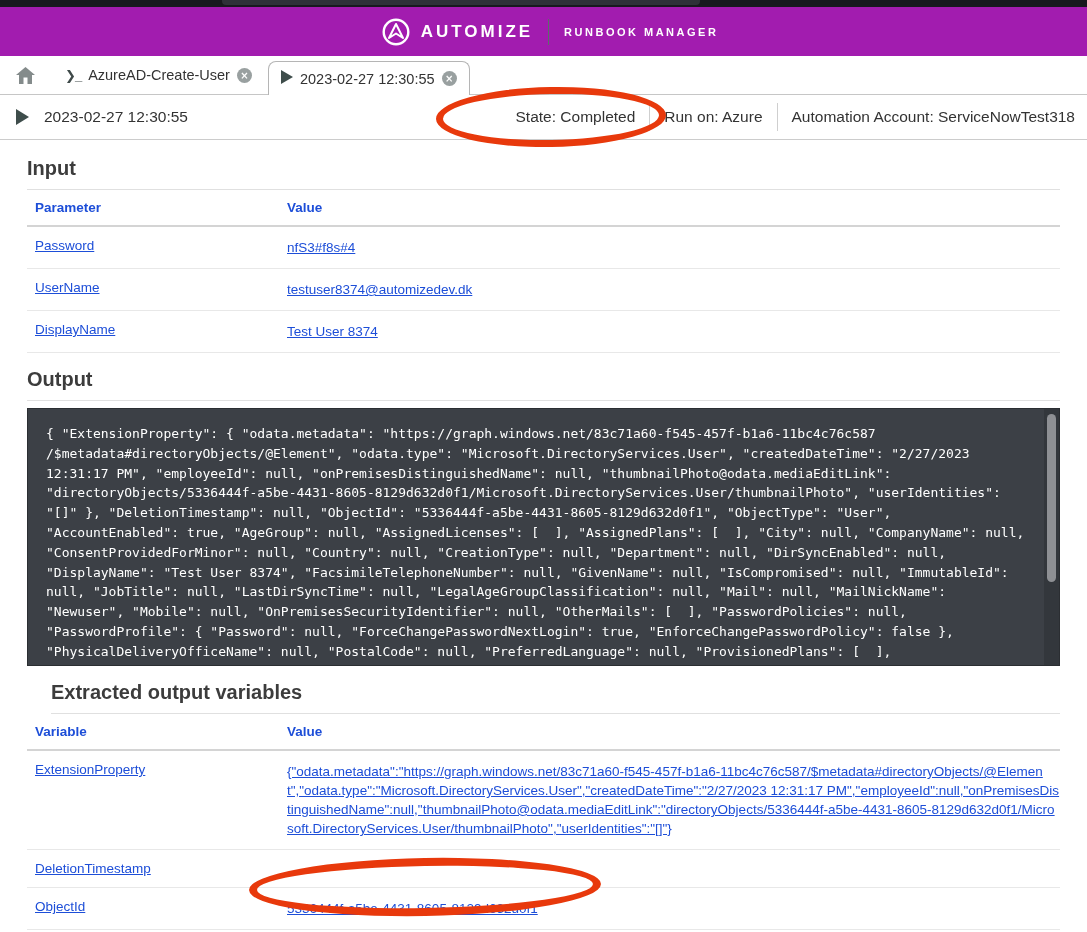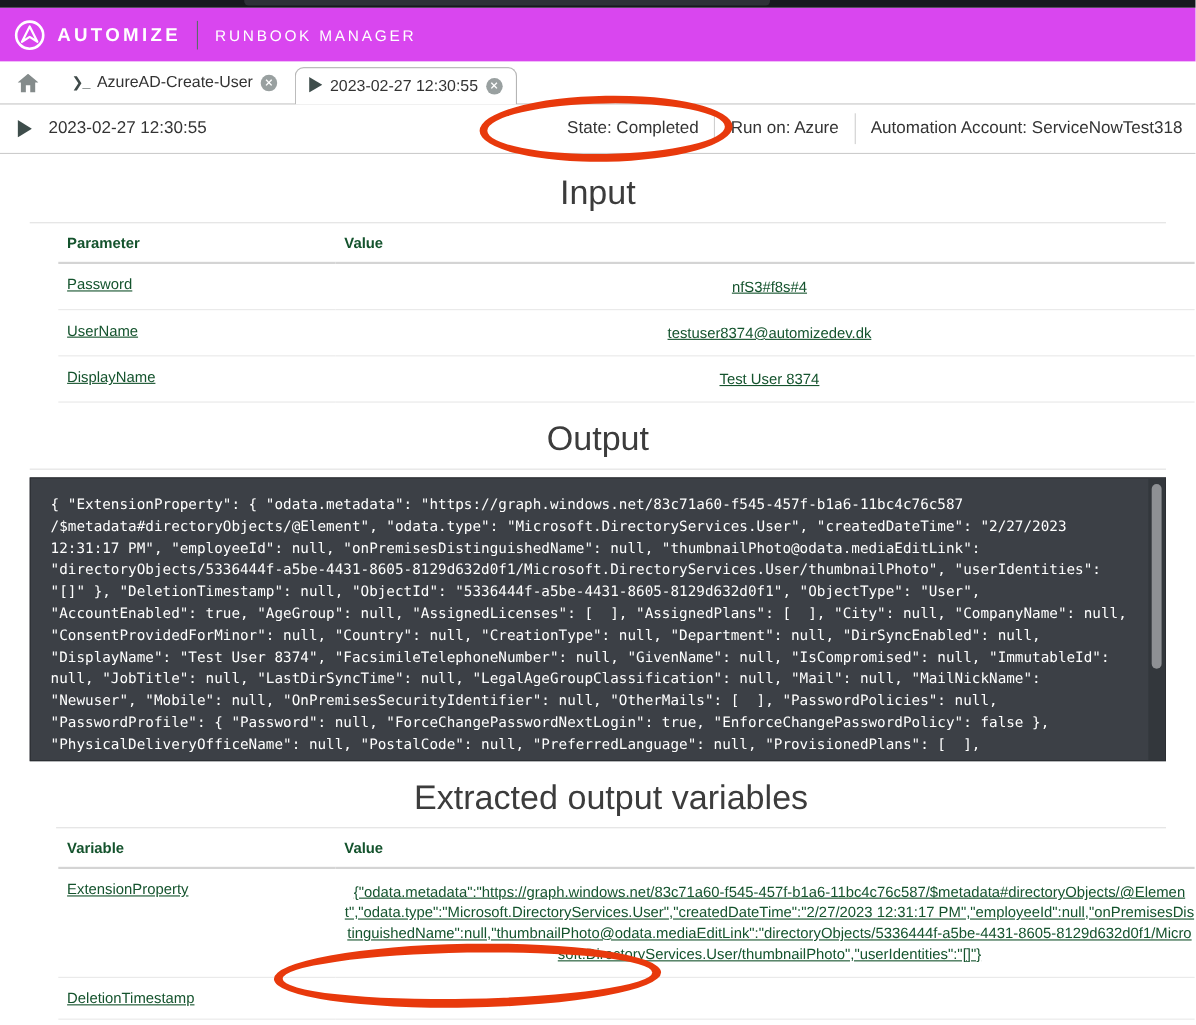--- a/index.html
+++ b/index.html
@@ -9,25 +9,25 @@
     font-family: "Liberation Sans", "DejaVu Sans", sans-serif;
     background: #ffffff;
     color: #333;
   }
 
   
   .top-strip { height: 7px; background: #17191e; position: relative; }
   .top-strip .strip-pill { position: absolute; left: 222px; top: 0; width: 478px; height: 5px; background: #2e3138; border-radius: 0 0 4px 4px; }
 
   
-  .app-header { height: 49px; background: #d946ef; display: flex; align-items: center; padding-left: 12px; }
+  .app-header { height: 49px; background: #a21caf; display: flex; align-items: center; padding-left: 12px; justify-content: center; }
   .logo { display: flex; align-items: center; margin-right: 10px; }
   .brand { color: #fff; font-size: 17px; font-weight: bold; letter-spacing: 3px; }
   .header-divider { width: 1px; height: 26px; background: #5c6b69; margin: 0 15px; }
-  .product { color: #fff; font-size: 14px; font-weight: normal; letter-spacing: 2.5px; }
+  .product { color: #fff; font-size: 11px; font-weight: bold; letter-spacing: 2.5px; }
 
   
   .tab-bar { height: 39px; background: #fff; border-bottom: 1px solid #c6c6c6; display: flex; align-items: center; position: relative; }
   .home-btn { margin-left: 16px; display: flex; align-items: center; cursor: pointer; }
   .tab { display: flex; align-items: center; gap: 7px; font-size: 14.5px; color: #333; cursor: pointer; }
   .tab-inactive { margin-left: 30px; }
   .terminal-glyph { font-size: 13px; font-weight: bold; color: #3f4a49; letter-spacing: -1px; }
   .tab-active {
     margin-left: 16px; align-self: flex-end; height: 34px; padding: 0 12px;
     border: 1px solid #b5b5b5; border-bottom: none; border-radius: 8px 8px 0 0;
@@ -42,29 +42,29 @@
   
   .toolbar { height: 45px; border-bottom: 1px solid #cccccc; display: flex; align-items: center; padding: 0 12px 0 16px; font-size: 15.5px; color: #333; }
   .run-btn { display: flex; align-items: center; cursor: pointer; }
   .run-title { margin-left: 15px; }
   .toolbar-spacer { flex: 1; }
   .toolbar-right { display: flex; align-items: center; }
   .v-divider { width: 1px; height: 28px; background: #cfcfcf; margin: 0 14px; }
 
   
   main { padding: 0 27px; }
-  .section-title { font-size: 31px; font-weight: 400; color: #3c3c3c; margin-top: 17px; padding-bottom: 9px; border-bottom: 1px solid #e0e0e0; text-align: center; }
+  .section-title { font-size: 20px; font-weight: 700; color: #3c3c3c; margin-top: 17px; padding-bottom: 9px; border-bottom: 1px solid #e0e0e0; }
   #output-title { margin-top: 15px; }
   #extracted-title { margin-top: 15px; margin-left: 24px; }
 
-  table.kv-table { width: 100%; border-collapse: collapse; font-size: 13.5px; color: #14532d; table-layout: fixed; margin-left: 26px; }
+  table.kv-table { width: 100%; border-collapse: collapse; font-size: 13.5px; color: #1d4ed8; table-layout: fixed; }
   table.kv-table th { text-align: left; font-weight: bold; padding: 10px 0 10px 8px; border-bottom: 2px solid #d4d4d4; }
   table.kv-table th:first-child, table.kv-table td:first-child { width: 252px; }
   table.kv-table td { padding: 11px 0 11px 8px; border-bottom: 1px solid #e8e8e8; vertical-align: top; text-decoration: underline; }
-  td.kv-val { word-break: break-all; line-height: 19px; padding-right: 14px; text-align: center; }
+  td.kv-val { word-break: break-all; line-height: 19px; padding-right: 14px; }
 
   
   .console {
     margin-top: 7px; height: 258px; background: #3c4046; border: 1px solid #2b2e32;
     position: relative; padding: 15px 18px; overflow: hidden;
   }
   .console-line {
     font-family: "DejaVu Sans Mono", "Liberation Mono", monospace;
     font-size: 13px; line-height: 19.8px; color: #ffffff; white-space: pre; overflow: hidden;
   }

